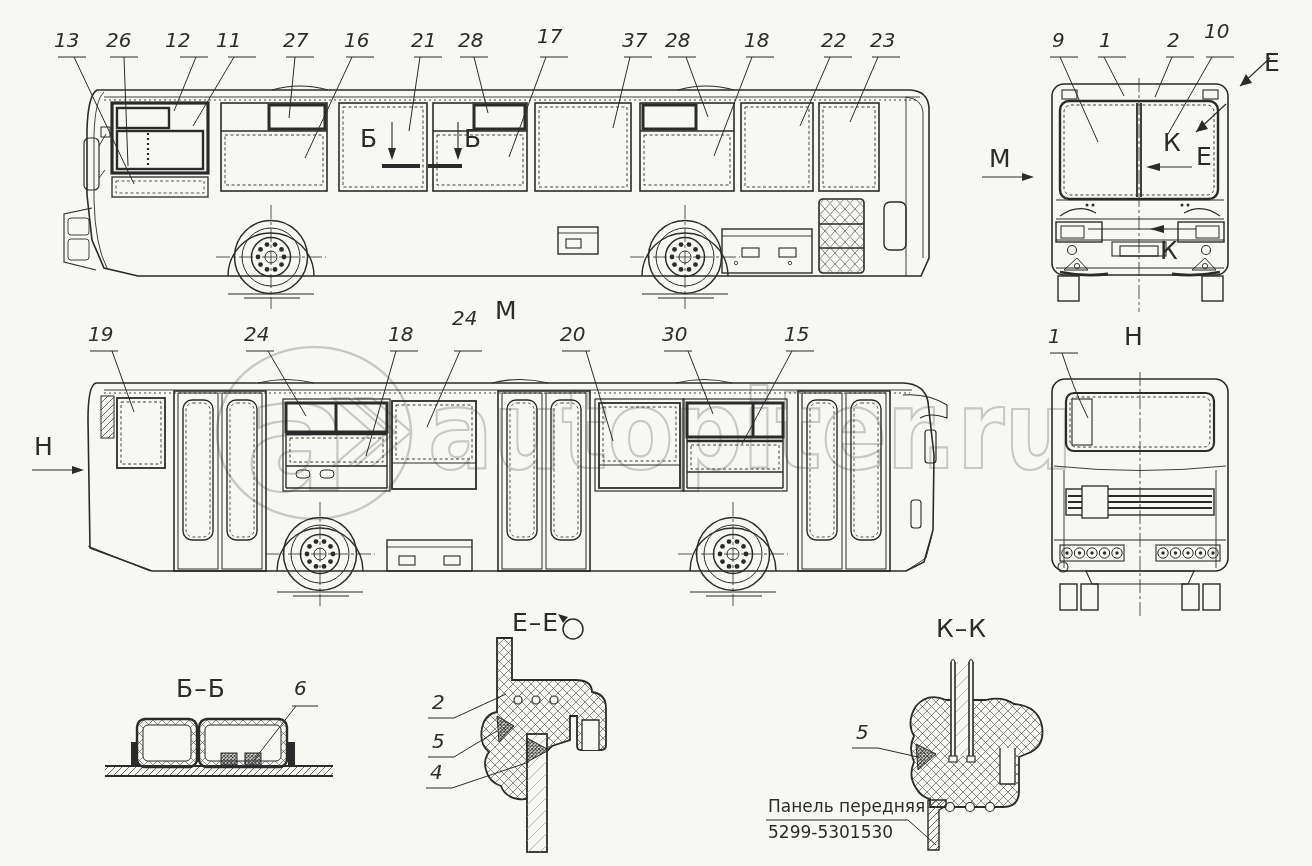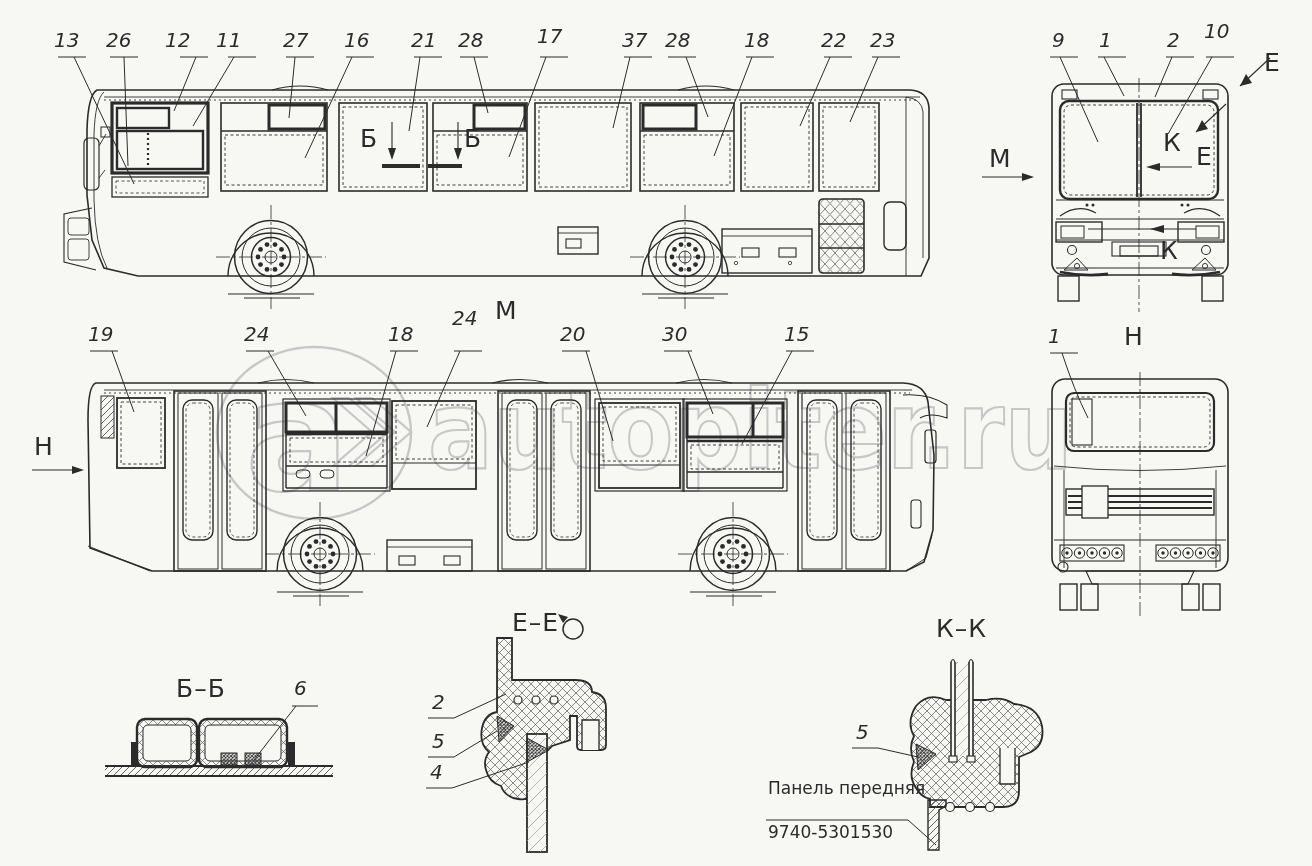--- a/index.html
+++ b/index.html
@@ -427,16 +427,16 @@
 <span class="lbl title" style="left:176px;top:676px">Б–Б</span>
 <span class="lbl num" style="left:294px;top:678px">6</span>
 
 <span class="lbl title" style="left:512px;top:610px">Е–Е</span>
 <span class="lbl num" style="left:432px;top:692px">2</span>
 <span class="lbl num" style="left:432px;top:731px">5</span>
 <span class="lbl num" style="left:430px;top:762px">4</span>
 
 <span class="lbl title" style="left:936px;top:616px">К–К</span>
 <span class="lbl num" style="left:856px;top:722px">5</span>
-<span class="lbl note" style="left:768px;top:780px">Панель передняя</span>
-<span class="lbl note" style="left:768px;top:824px">9740-5301530</span>
+<span class="lbl note" style="left:768px;top:798px">Панель передняя</span>
+<span class="lbl note" style="left:768px;top:824px">5299-5301530</span>
 
 </div>
 
 </body></html>

